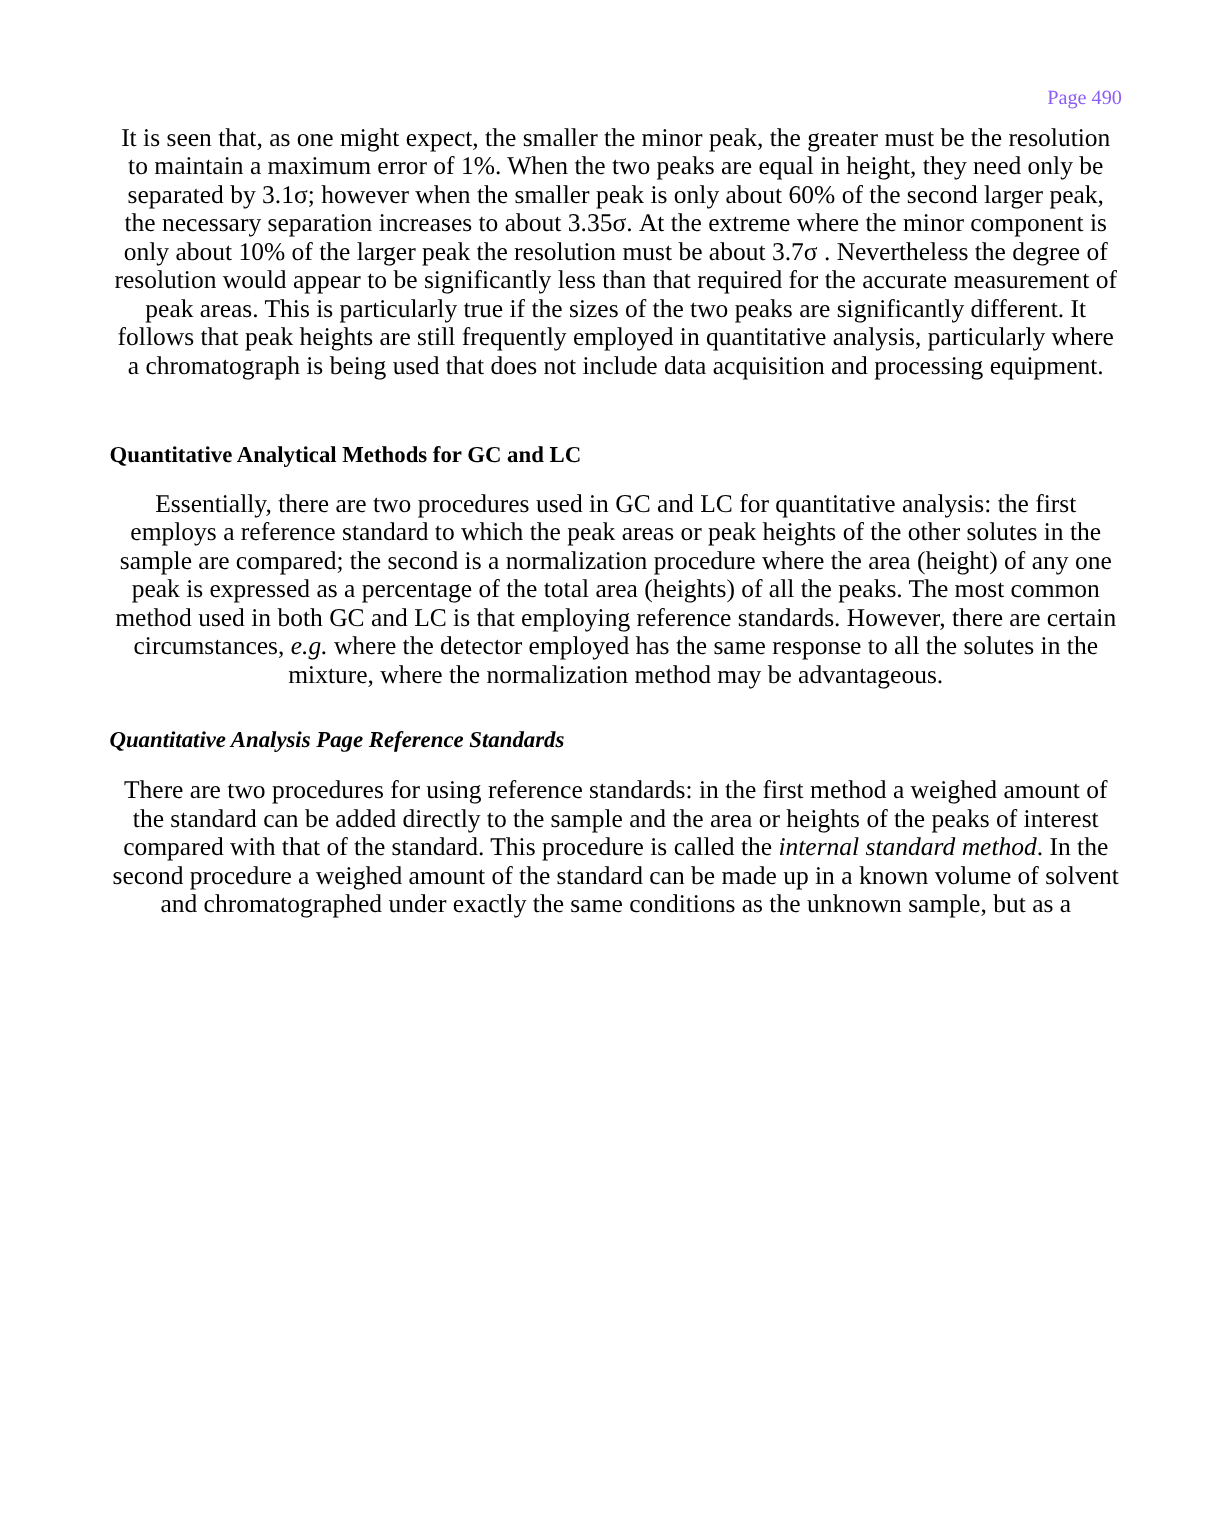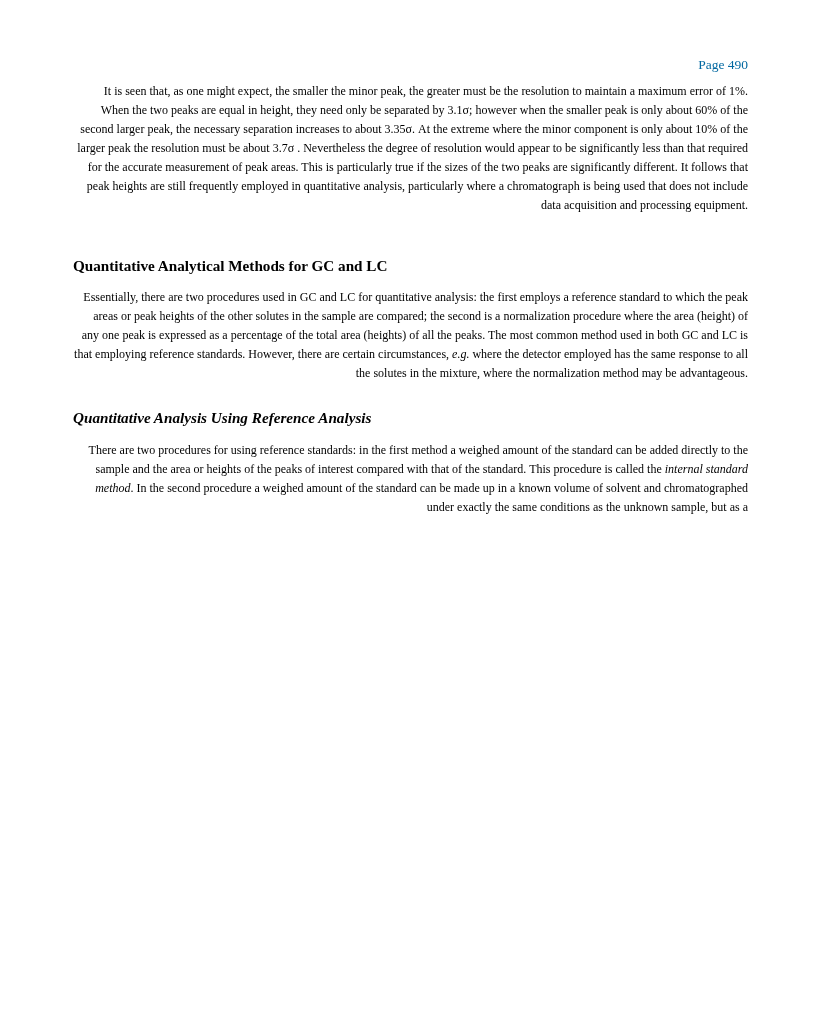--- a/index.html
+++ b/index.html
@@ -15,30 +15,30 @@
     color: #000000;
   }
   .page {
     box-sizing: border-box;
     width: 821px;
     height: 1024px;
     padding: 57px 73px 0 73px;
   }
   .page-number {
     text-align: right;
-    color: #0369a1;
+    color: #8b5cf6;
     font-size: 13.5px;
     line-height: 15px;
     margin: 0 0 10px 0;
   }
   .para {
-    font-size: 12px;
+    font-size: 17px;
     line-height: 19px;
     margin: 0;
-    text-align: right;
+    text-align: center;
   }
   .heading {
     font-size: 15.2px;
     font-weight: bold;
     line-height: 19px;
     margin: 41px 0 13px 0;
   }
   .subheading {
     font-size: 15.2px;
     font-weight: bold;
@@ -55,17 +55,17 @@
 <div class="page">
 
   <div class="page-number">Page 490</div>
 
   <p class="para">It is seen that, as one might expect, the smaller the minor peak, the greater must be the resolution to maintain a maximum error of 1%. When the two peaks are equal in height, they need only be separated by 3.1σ; however when the smaller peak is only about 60% of the second larger peak, the necessary separation increases to about 3.35σ. At the extreme where the minor component is only about 10% of the larger peak the resolution must be about 3.7σ . Nevertheless the degree of resolution would appear to be significantly less than that required for the accurate measurement of peak areas. This is particularly true if the sizes of the two peaks are significantly different. It follows that peak heights are still frequently employed in quantitative analysis, particularly where a chromatograph is being used that does not include data acquisition and processing equipment.</p>
 
   <h2 class="heading">Quantitative Analytical Methods for GC and LC</h2>
 
   <p class="para"><span>Essentially, there are two procedures used in GC and LC for quantitative analysis: the first employs a reference standard to which the peak areas or peak heights of the other solutes in the sample are compared; the second is a normalization procedure where the area (height) of any one peak is expressed as a percentage of the total area (heights) of all the peaks. The most common method used in both GC and LC is that employing reference standards. However, there are certain circumstances, </span><em>e.g.</em><span> where the detector employed has the same response to all the solutes in the mixture, where the normalization method may be advantageous.</span></p>
 
-  <h3 class="subheading">Quantitative Analysis Using Reference Analysis</h3>
+  <h3 class="subheading">Quantitative Analysis Page Reference Standards</h3>
 
   <p class="para"><span>There are two procedures for using reference standards: in the first method a weighed amount of the standard can be added directly to the sample and the area or heights of the peaks of interest compared with that of the standard. This procedure is called the </span><em>internal standard method</em><span>. In the second procedure a weighed amount of the standard can be made up in a known volume of solvent and chromatographed under exactly the same conditions as the unknown sample, but as a</span></p>
 
 </div>
 
 </body></html>

